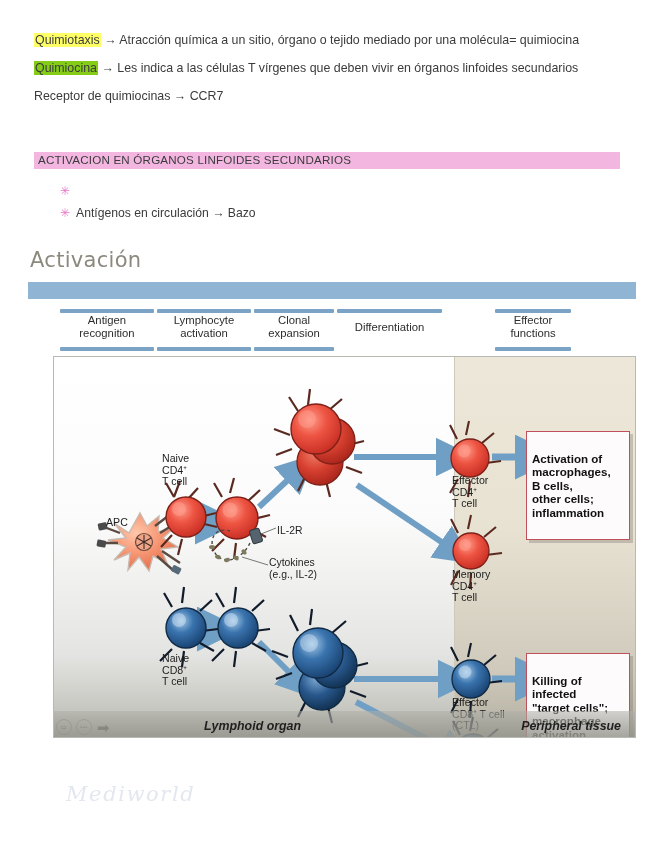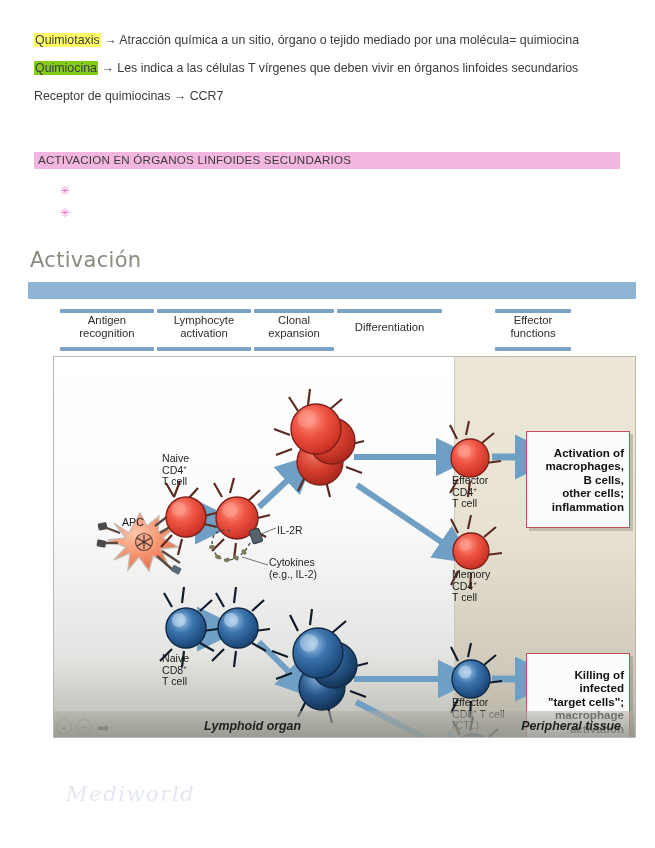--- a/index.html
+++ b/index.html
@@ -86,22 +86,22 @@
   .clbl{
     position:absolute;font-size:10.6px;line-height:11.6px;color:#1d1d1d;
     font-family:"Liberation Sans",sans-serif;white-space:pre-line;
   }
   .ilbl{position:absolute;font-size:10.4px;line-height:11.6px;color:#1d1d1d;white-space:pre-line;}
 
   
   .rbox{
     position:absolute;background:#fdfbfb;border:1.6px solid #c0505a;
     box-shadow:3px 3px 0 rgba(120,110,100,.33);
-    text-align:right;font-weight:bold;font-size:11.6px;line-height:13.4px;
-    color:#111;padding:14px 5px;box-sizing:border-box;white-space:pre-line;
+    text-align:left;font-weight:bold;font-size:11.6px;line-height:13.4px;
+    color:#111;padding:20px 5px;box-sizing:border-box;white-space:pre-line;
   }
 
   
   .ctrls{position:absolute;left:2px;bottom:2px;display:flex;align-items:center;gap:4px;opacity:.5;}
   .cdot{
     width:14px;height:14px;border-radius:50%;border:1.4px solid #8e8e88;
     display:flex;align-items:center;justify-content:center;
     font-size:7px;color:#7d7d77;line-height:1;
   }
   .cdot b{font-size:6px;letter-spacing:.6px;}
@@ -135,20 +135,21 @@
   <div class="pinkbar">
     <span>ACTIVACION EN ÓRGANOS LINFOIDES SECUNDARIOS</span>
   </div>
 
   <div class="bullets">
     <div class="bullet">
       <span class="star">✳</span>
     </div>
     <div class="bullet">
       <span class="star">✳</span>
+      <span class="btxt">Antígenos en circulación → Bazo</span>
     </div>
   </div>
 
   <div class="act-title">Activación</div>
 
   <div class="slide">
     <div class="bluebar"></div>
 
     <div class="stages">
       <div class="stage" style="left:32px;width:94px;height:42px;">
@@ -364,21 +365,21 @@
             <path d="M434,400 L450,398 M406,416 L399,430"></path>
           </g>
           <circle cx="419" cy="396" r="19" fill="url(#gBlueD)" stroke="#102a44" stroke-width="1.3"></circle>
           <circle cx="413" cy="389" r="6.5" fill="#cfe3f5" opacity=".45"></circle>
         </g>
       </svg>
 
       <div class="clbl" style="left:108px;top:96px;">Naive
 CD4⁺
 T cell</div>
-      <div class="clbl" style="left:68px;top:160px;">APC</div>
+      <div class="clbl" style="left:52px;top:160px;">APC</div>
       <div class="ilbl" style="left:223px;top:168px;">IL-2R</div>
       <div class="ilbl" style="left:215px;top:200px;">Cytokines
 (e.g., IL-2)</div>
       <div class="clbl" style="left:108px;top:296px;">Naive
 CD8⁺
 T cell</div>
 
       <div class="clbl" style="left:398px;top:118px;">Effector
 CD4⁺
 T cell</div>

